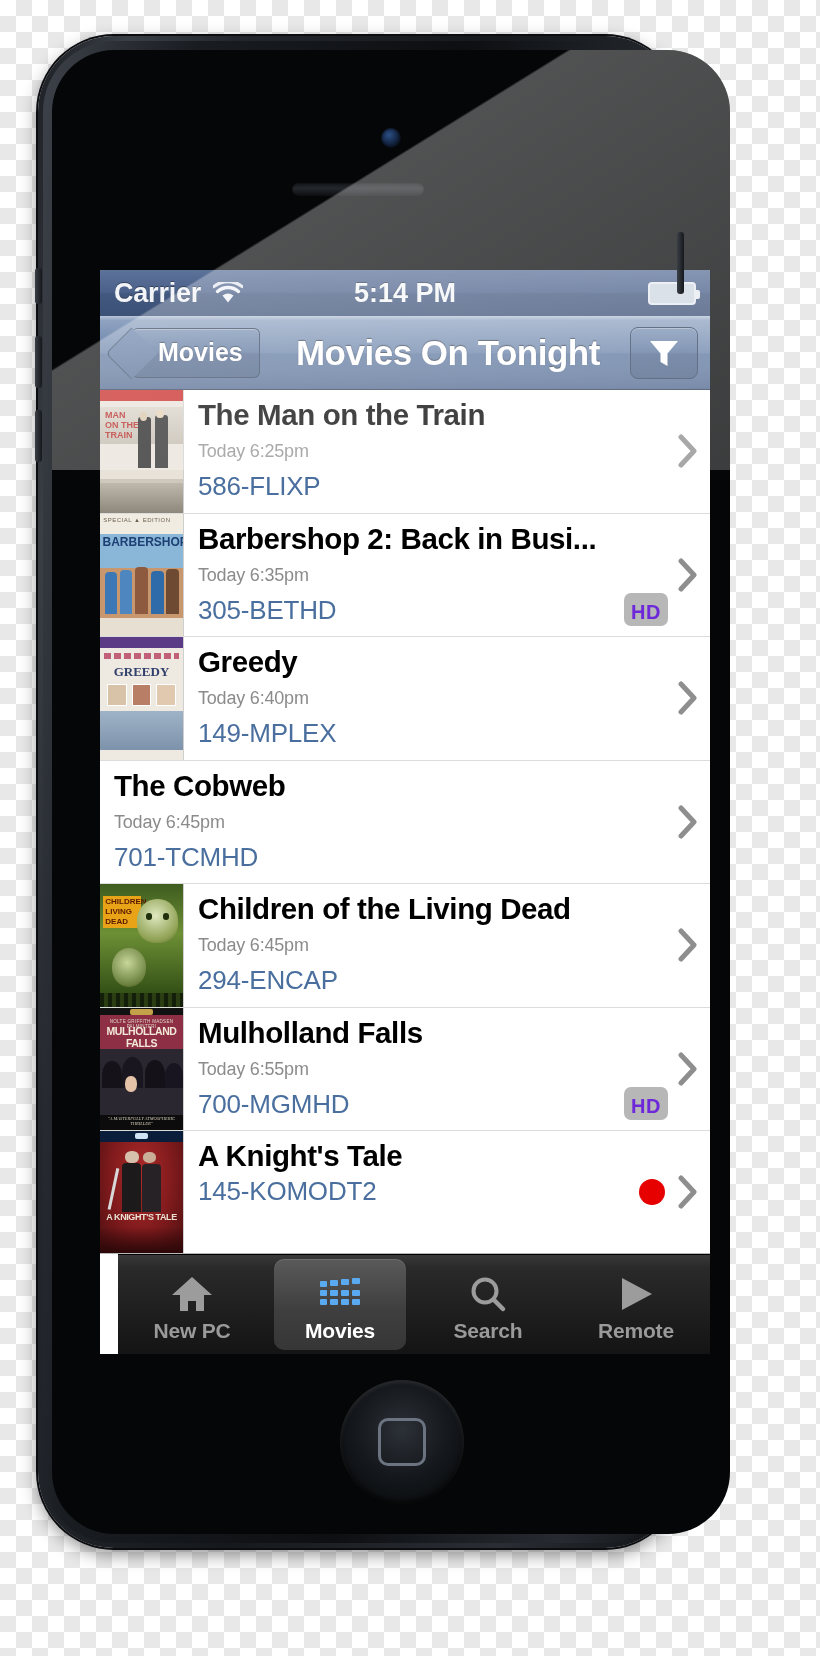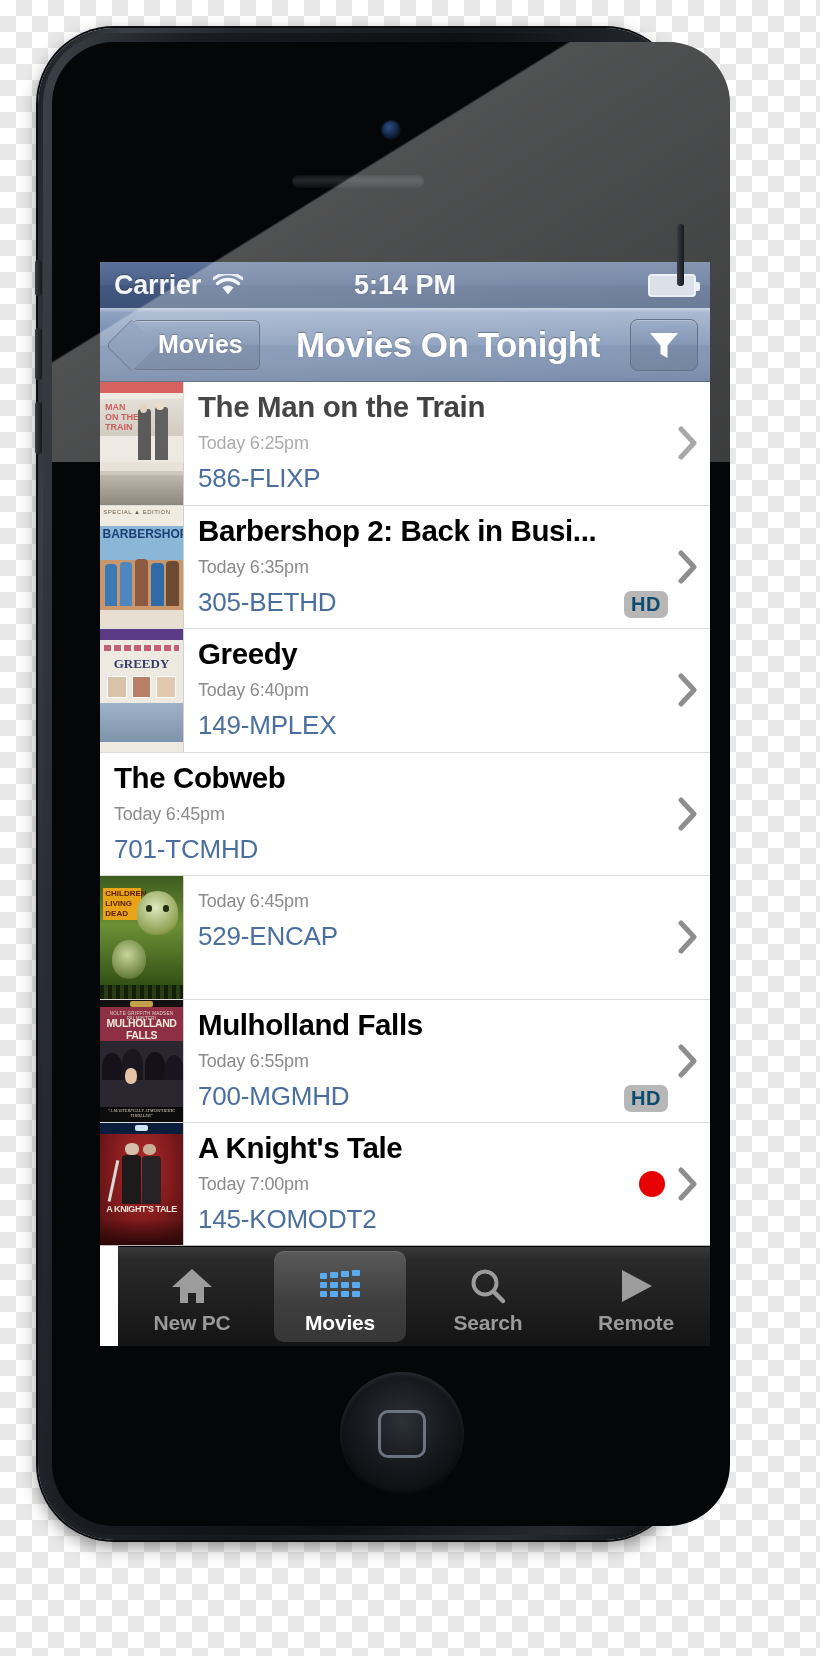--- a/index.html
+++ b/index.html
@@ -19,21 +19,21 @@
       linear-gradient(45deg, #e8e8e8 25%, transparent 25%, transparent 75%, #e8e8e8 75%);
     background-size: 32px 32px;
     background-position: 0 0, 16px 16px;
     position: relative;
   }
 
   
   #phone {
     position: absolute;
     left: 38px;
-    top: 28px;
+    top: 36px;
     width: 643px;
     height: 1512px;
     border-radius: 76px;
     background: linear-gradient(100deg, #1c1f24 0%, #3a3f46 10%, #23272d 22%, #15181c 50%, #2a2e34 80%, #0f1114 100%);
     box-shadow: 0 0 0 2px #0b0d10, 0 6px 18px rgba(0,0,0,0.45);
   }
   #phone::before {
     content: "";
     position: absolute;
     left: 5px; top: 5px; right: 5px; bottom: 5px;
@@ -298,24 +298,24 @@
   .chevron {
     position: absolute;
     right: 12px; top: 50%;
     margin-top: -17px;
     width: 20px; height: 34px;
   }
   .hd-badge {
     position: absolute;
     right: 42px; bottom: 10px;
     background: #b7b7b7;
-    color: #0c4a6e;
+    color: #6d28d9;
     font-size: 20px;
     font-weight: bold;
-    padding: 2px 7px 3px;
+    padding: 8px 7px 3px;
     border-radius: 7px;
     letter-spacing: 0.5px;
     line-height: 22px;
   }
   .rec-dot {
     position: absolute;
     right: 45px; top: 50%;
     margin-top: -13px;
     width: 26px; height: 26px;
     border-radius: 50%;
@@ -505,22 +505,23 @@
 
     <div class="pbg" style="background:linear-gradient(to bottom,#3e5c1f,#6d8f35 40%,#26420f 100%);"></div>
     <div style="position:absolute;left:4%;top:10%;width:46%;background:#e8a317;font-size:8px;font-weight:bold;color:#5a1a00;line-height:10px;padding:1px 2px;font-family:'Liberation Sans',sans-serif;">CHILDREN<br>LIVING<br>DEAD</div>
     <div style="position:absolute;left:44%;top:12%;width:50%;height:36%;border-radius:48% 48% 42% 42%;background:radial-gradient(circle at 45% 38%,#dfe8c0,#8ea152 70%,#4c5c24);"></div>
     <div style="position:absolute;left:56%;top:24%;width:7%;height:5%;border-radius:50%;background:#20300c;"></div>
     <div style="position:absolute;left:76%;top:24%;width:7%;height:5%;border-radius:50%;background:#20300c;"></div>
     <div style="position:absolute;left:14%;top:52%;width:42%;height:32%;border-radius:48%;background:radial-gradient(circle at 45% 38%,#c7d69a,#6d8340 70%,#3a4a1a);"></div>
     <div class="pfill" style="bottom:0;height:11%;background:repeating-linear-gradient(90deg,#131f08 0 4px,#2a3d13 4px 8px);"></div>
     </div>
     <div class="row-body">
+      <div class="r-title">Children of the Living Dead</div>
       <div class="r-time">Today 6:45pm</div>
-      <div class="r-chan">529-ENCAP</div>
+      <div class="r-chan">294-ENCAP</div>
     </div>
     <div class="row-right">
 
       <span class="chevron">
         <svg width="20" height="34" viewBox="0 0 20 34">
                   <path d="M3 3 L16 17 L3 31" stroke="#8e8e8e" stroke-width="5" fill="none" stroke-linecap="round" stroke-linejoin="round"></path>
                 </svg>
       </span>
     </div>
           </div>
@@ -562,21 +563,20 @@
     <div style="position:absolute;left:30%;top:16%;width:17%;height:10%;border-radius:45%;background:#d7c0ab;"></div>
     <div style="position:absolute;left:52%;top:17%;width:16%;height:9%;border-radius:45%;background:#c9ad97;"></div>
     <div style="position:absolute;left:26%;top:26%;width:24%;height:40%;background:#1d1a1c;border-radius:4px 4px 0 0;"></div>
     <div style="position:absolute;left:50%;top:27%;width:23%;height:39%;background:#262226;border-radius:4px 4px 0 0;"></div>
     <div style="position:absolute;left:14%;top:30%;width:4%;height:34%;background:#d9d9d9;transform:rotate(12deg);"></div>
     <div style="position:absolute;left:2%;top:66%;right:2%;text-align:center;font-size:9px;font-weight:bold;color:#e9e2d3;letter-spacing:-0.4px;font-family:'Liberation Sans',sans-serif;">A KNIGHT'S TALE</div>
     <div class="pfill" style="bottom:0;height:22%;background:linear-gradient(to bottom,rgba(0,0,0,0),#2a0708);"></div>
     </div>
     <div class="row-body">
       <div class="r-title">A Knight's Tale</div>
-      <div class="r-time">Today 7:00pm</div>
       <div class="r-chan">145-KOMODT2</div>
     </div>
     <div class="row-right">
       <span class="rec-dot"></span>
 
       <span class="chevron">
         <svg width="20" height="34" viewBox="0 0 20 34">
                   <path d="M3 3 L16 17 L3 31" stroke="#8e8e8e" stroke-width="5" fill="none" stroke-linecap="round" stroke-linejoin="round"></path>
                 </svg>
       </span>

